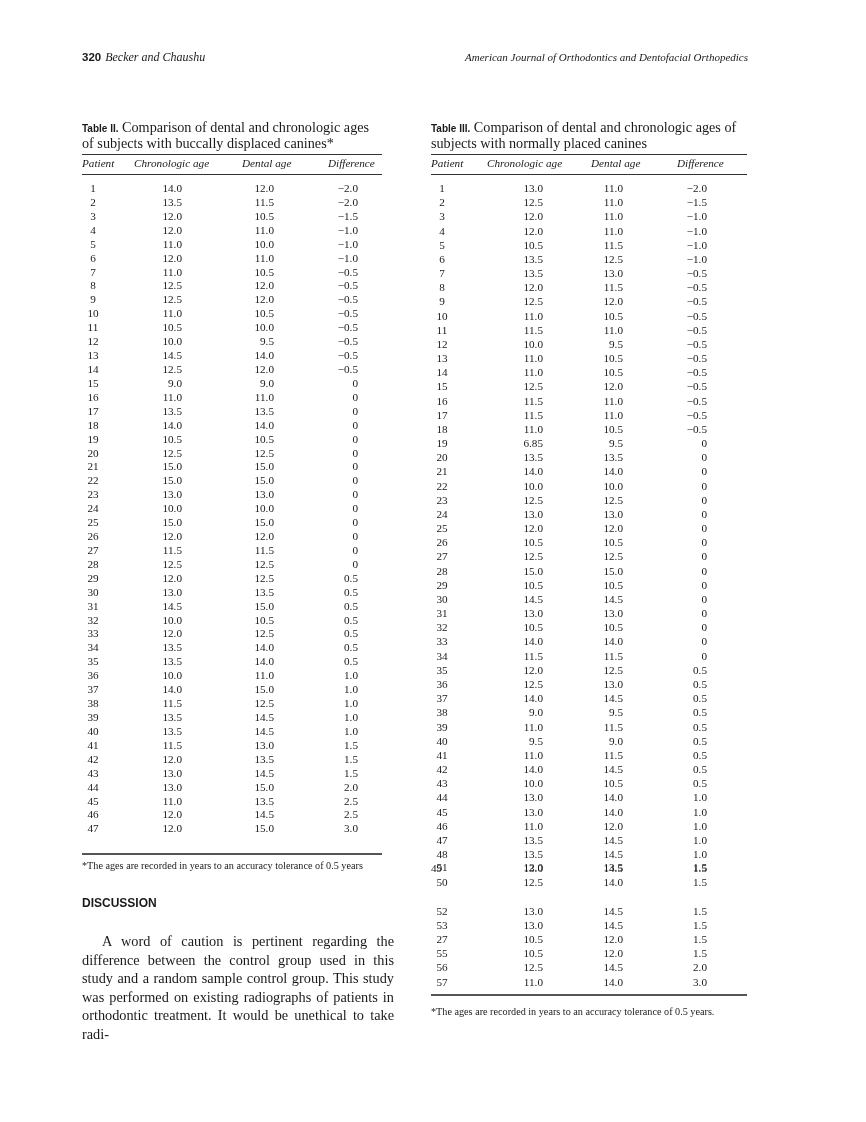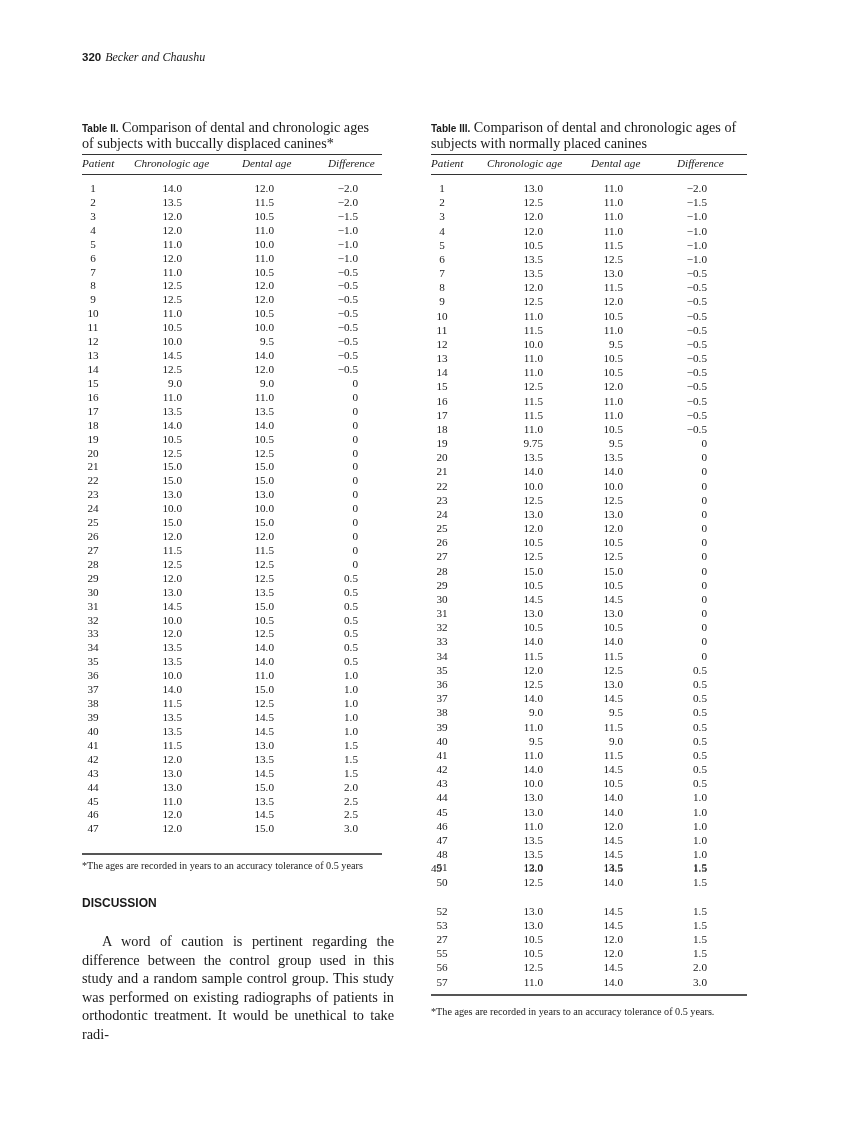--- a/index.html
+++ b/index.html
@@ -22,20 +22,21 @@
   .disc-head { position:absolute; left:82px; top:896px; font-family:"Liberation Sans", sans-serif; font-weight:bold; font-size:12px; }
   .para { position:absolute; left:82px; top:932px; width:312px; font-size:14.3px; line-height:18.5px; text-align:justify; text-indent:20px; }
 </style>
 </head>
 <body>
 
 <div class="abs hdr-left">
   <span class="pg">320</span><span class="auth">Becker and Chaushu</span>
 </div>
 <div class="abs hdr-right">
+  <div>American Journal of Orthodontics and Dentofacial Orthopedics</div>
 </div>
 
 <div class="tbl" id="t2" style="left:82px; top:120px; width:300px;">
   <div class="caption">
     <span class="lbl">Table II.</span>
     <span>Comparison of dental and chronologic ages of subjects with buccally displaced canines*</span>
   </div>
   <div class="rule-thin" style="left:0; top:34px; width:300px;"></div>
   <div class="colhead" style="left:0; top:37px;">Patient</div>
   <div class="colhead" style="left:52px; top:37px;">Chronologic age</div>
@@ -445,21 +446,21 @@
         <span style="left: 236px; width: 40px; text-align: right;">−0.5</span>
       </div>
       <div class="row" style="top: 302.9px; width: 100%;">
         <span style="left: 0px; width: 22px; text-align: center;">18</span>
         <span style="left: 72px; width: 40px; text-align: right;">11.0</span>
         <span style="left: 152px; width: 40px; text-align: right;">10.5</span>
         <span style="left: 236px; width: 40px; text-align: right;">−0.5</span>
       </div>
       <div class="row" style="top: 317.1px; width: 100%;">
         <span style="left: 0px; width: 22px; text-align: center;">19</span>
-        <span style="left: 72px; width: 40px; text-align: right;">9.75</span>
+        <span style="left: 72px; width: 40px; text-align: right;">6.85</span>
         <span style="left: 152px; width: 40px; text-align: right;">9.5</span>
         <span style="left: 236px; width: 40px; text-align: right;">0</span>
       </div>
       <div class="row" style="top: 331.2px; width: 100%;">
         <span style="left: 0px; width: 22px; text-align: center;">20</span>
         <span style="left: 72px; width: 40px; text-align: right;">13.5</span>
         <span style="left: 152px; width: 40px; text-align: right;">13.5</span>
         <span style="left: 236px; width: 40px; text-align: right;">0</span>
       </div>
       <div class="row" style="top: 345.4px; width: 100%;">

